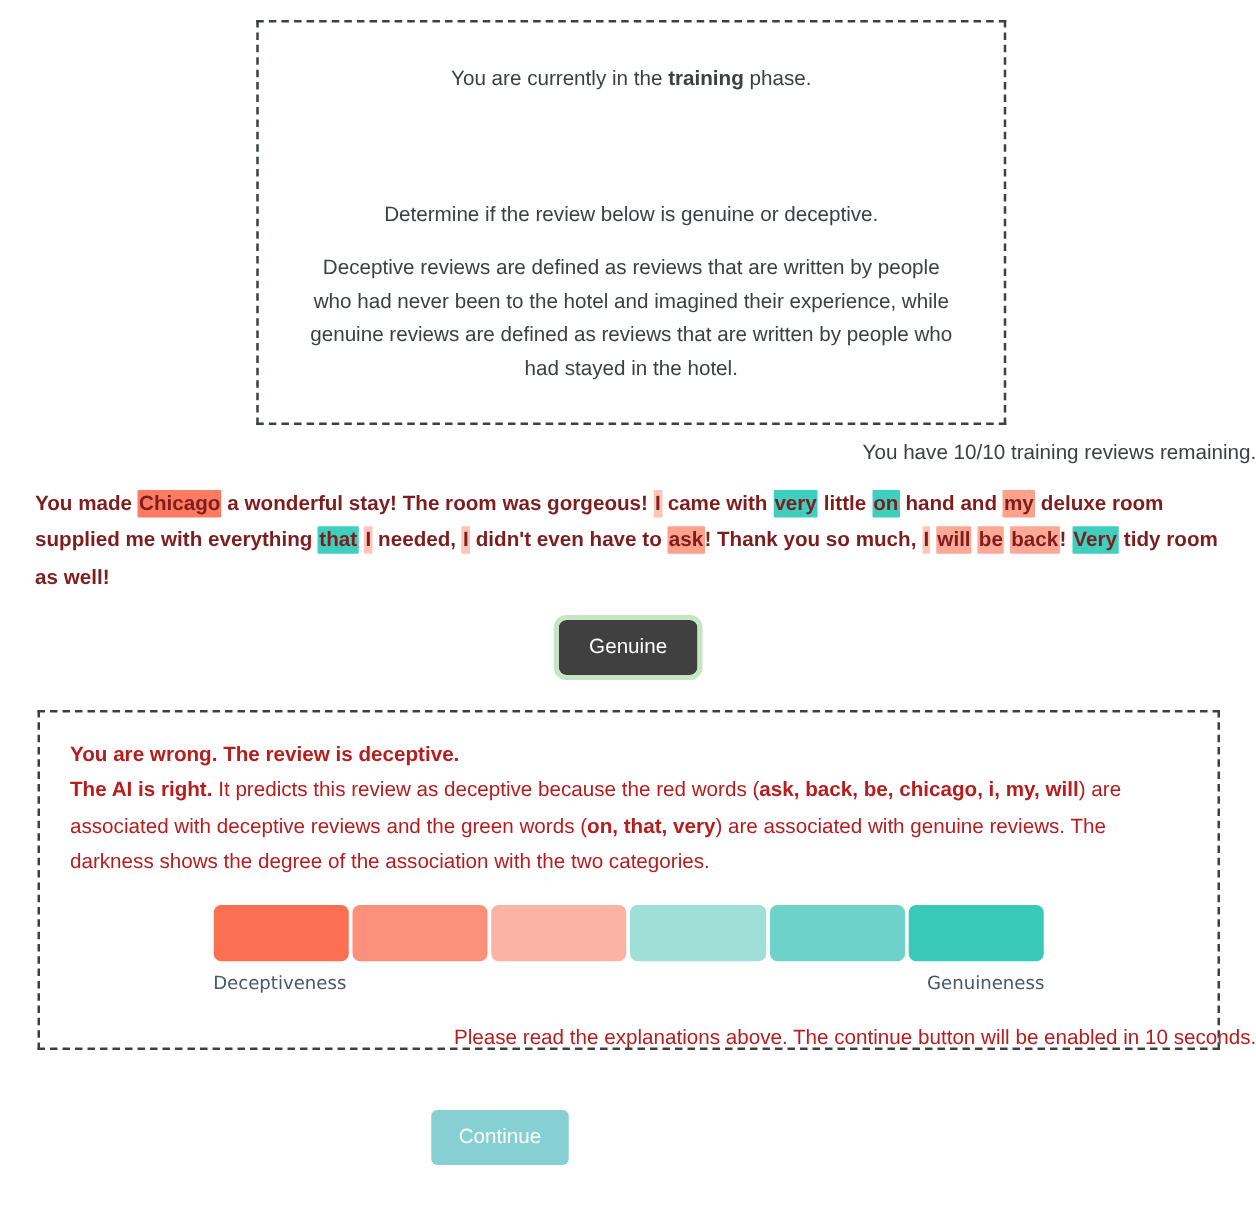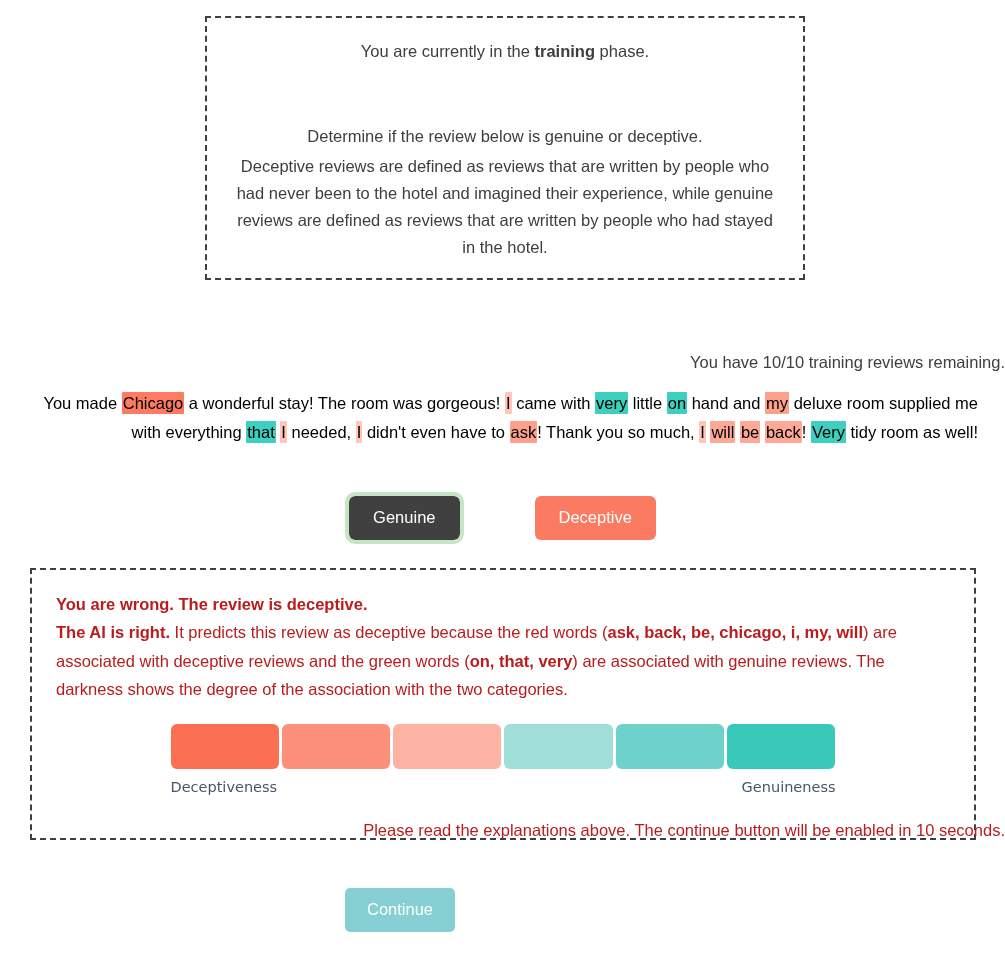--- a/index.html
+++ b/index.html
@@ -28,21 +28,21 @@
     left: 205px;
     top: 16px;
     width: 600px;
     border: 2px dashed #3c4043;
     padding: 16px 18px 14px 18px;
     text-align: center;
     line-height: 1.62;
     font-size: 16.5px;
     color: #3c4043;
   }
-  .instruction-box p { margin: 4px; }
+  .instruction-box p { margin: 16px; }
   .instruction-box .gap { height: 25px; }
   .instruction-box .gap2 { height: 25px; }
   .instruction-box b { font-weight: bold; }
 
   .remaining {
     position: absolute;
     left: 0;
     top: 353px;
     width: 1005px;
     text-align: right;
@@ -51,22 +51,23 @@
   }
 
   
   .review {
     position: absolute;
     left: 28px;
     top: 389px;
     width: 950px;
     line-height: 1.78;
     font-size: 16.5px;
-    color: #000000;
-    text-align: right;
+    color: #7f1d1d;
+    text-align: left;
+    font-weight: bold;
   }
   .review .hl {
     padding: 2px 1px;
     border-radius: 1px;
   }
 
   
   .choices {
     position: absolute;
     left: 0;
@@ -182,21 +183,20 @@
     <p>Determine if the review below is genuine or deceptive.</p>
     <p>Deceptive reviews are defined as reviews that are written by people who had never been to the hotel and imagined their experience, while genuine reviews are defined as reviews that are written by people who had stayed in the hotel.</p>
   </div>
 
   <div class="remaining">You have 10/10 training reviews remaining.</div>
 
   <div class="review"><span>You made </span><span class="hl" style="background: rgb(253, 123, 98);">Chicago</span><span> a wonderful stay! The room was gorgeous! </span><span class="hl" style="background: rgb(255, 197, 184);">I</span><span> came with </span><span class="hl" style="background: rgb(63, 207, 191);">very</span><span> little </span><span class="hl" style="background: rgb(63, 207, 191);">on</span><span> hand and </span><span class="hl" style="background: rgb(253, 160, 140);">my</span><span> deluxe room supplied me with everything </span><span class="hl" style="background: rgb(63, 207, 191);">that</span><span> </span><span class="hl" style="background: rgb(255, 197, 184);">I</span><span> needed, </span><span class="hl" style="background: rgb(255, 197, 184);">I</span><span> didn't even have to </span><span class="hl" style="background: rgb(253, 160, 140);">ask</span><span>! Thank you so much, </span><span class="hl" style="background: rgb(255, 197, 184);">I</span><span> </span><span class="hl" style="background: rgb(255, 168, 151);">will</span><span> </span><span class="hl" style="background: rgb(255, 168, 151);">be</span><span> </span><span class="hl" style="background: rgb(255, 168, 151);">back</span><span>! </span><span class="hl" style="background: rgb(63, 207, 191);">Very</span><span> tidy room as well!</span></div>
 
   <div class="choices">
     <button class="btn btn-genuine">Genuine</button>
-    <button class="btn btn-deceptive">Deceptive</button>
   </div>
 
   <div class="feedback-box">
     <div class="feedback-text">
       <span class="verdict">You are wrong. The review is deceptive.</span>
       <span><b>The AI is right.</b><span> It predicts this review as deceptive because the red words (</span><b>ask, back, be, chicago, i, my, will</b><span>) are associated with deceptive reviews and the green words (</span><b>on, that, very</b><span>) are associated with genuine reviews. The darkness shows the degree of the association with the two categories.</span></span>
     </div>
 
     <div class="legend">
       <div class="legend-inner">

